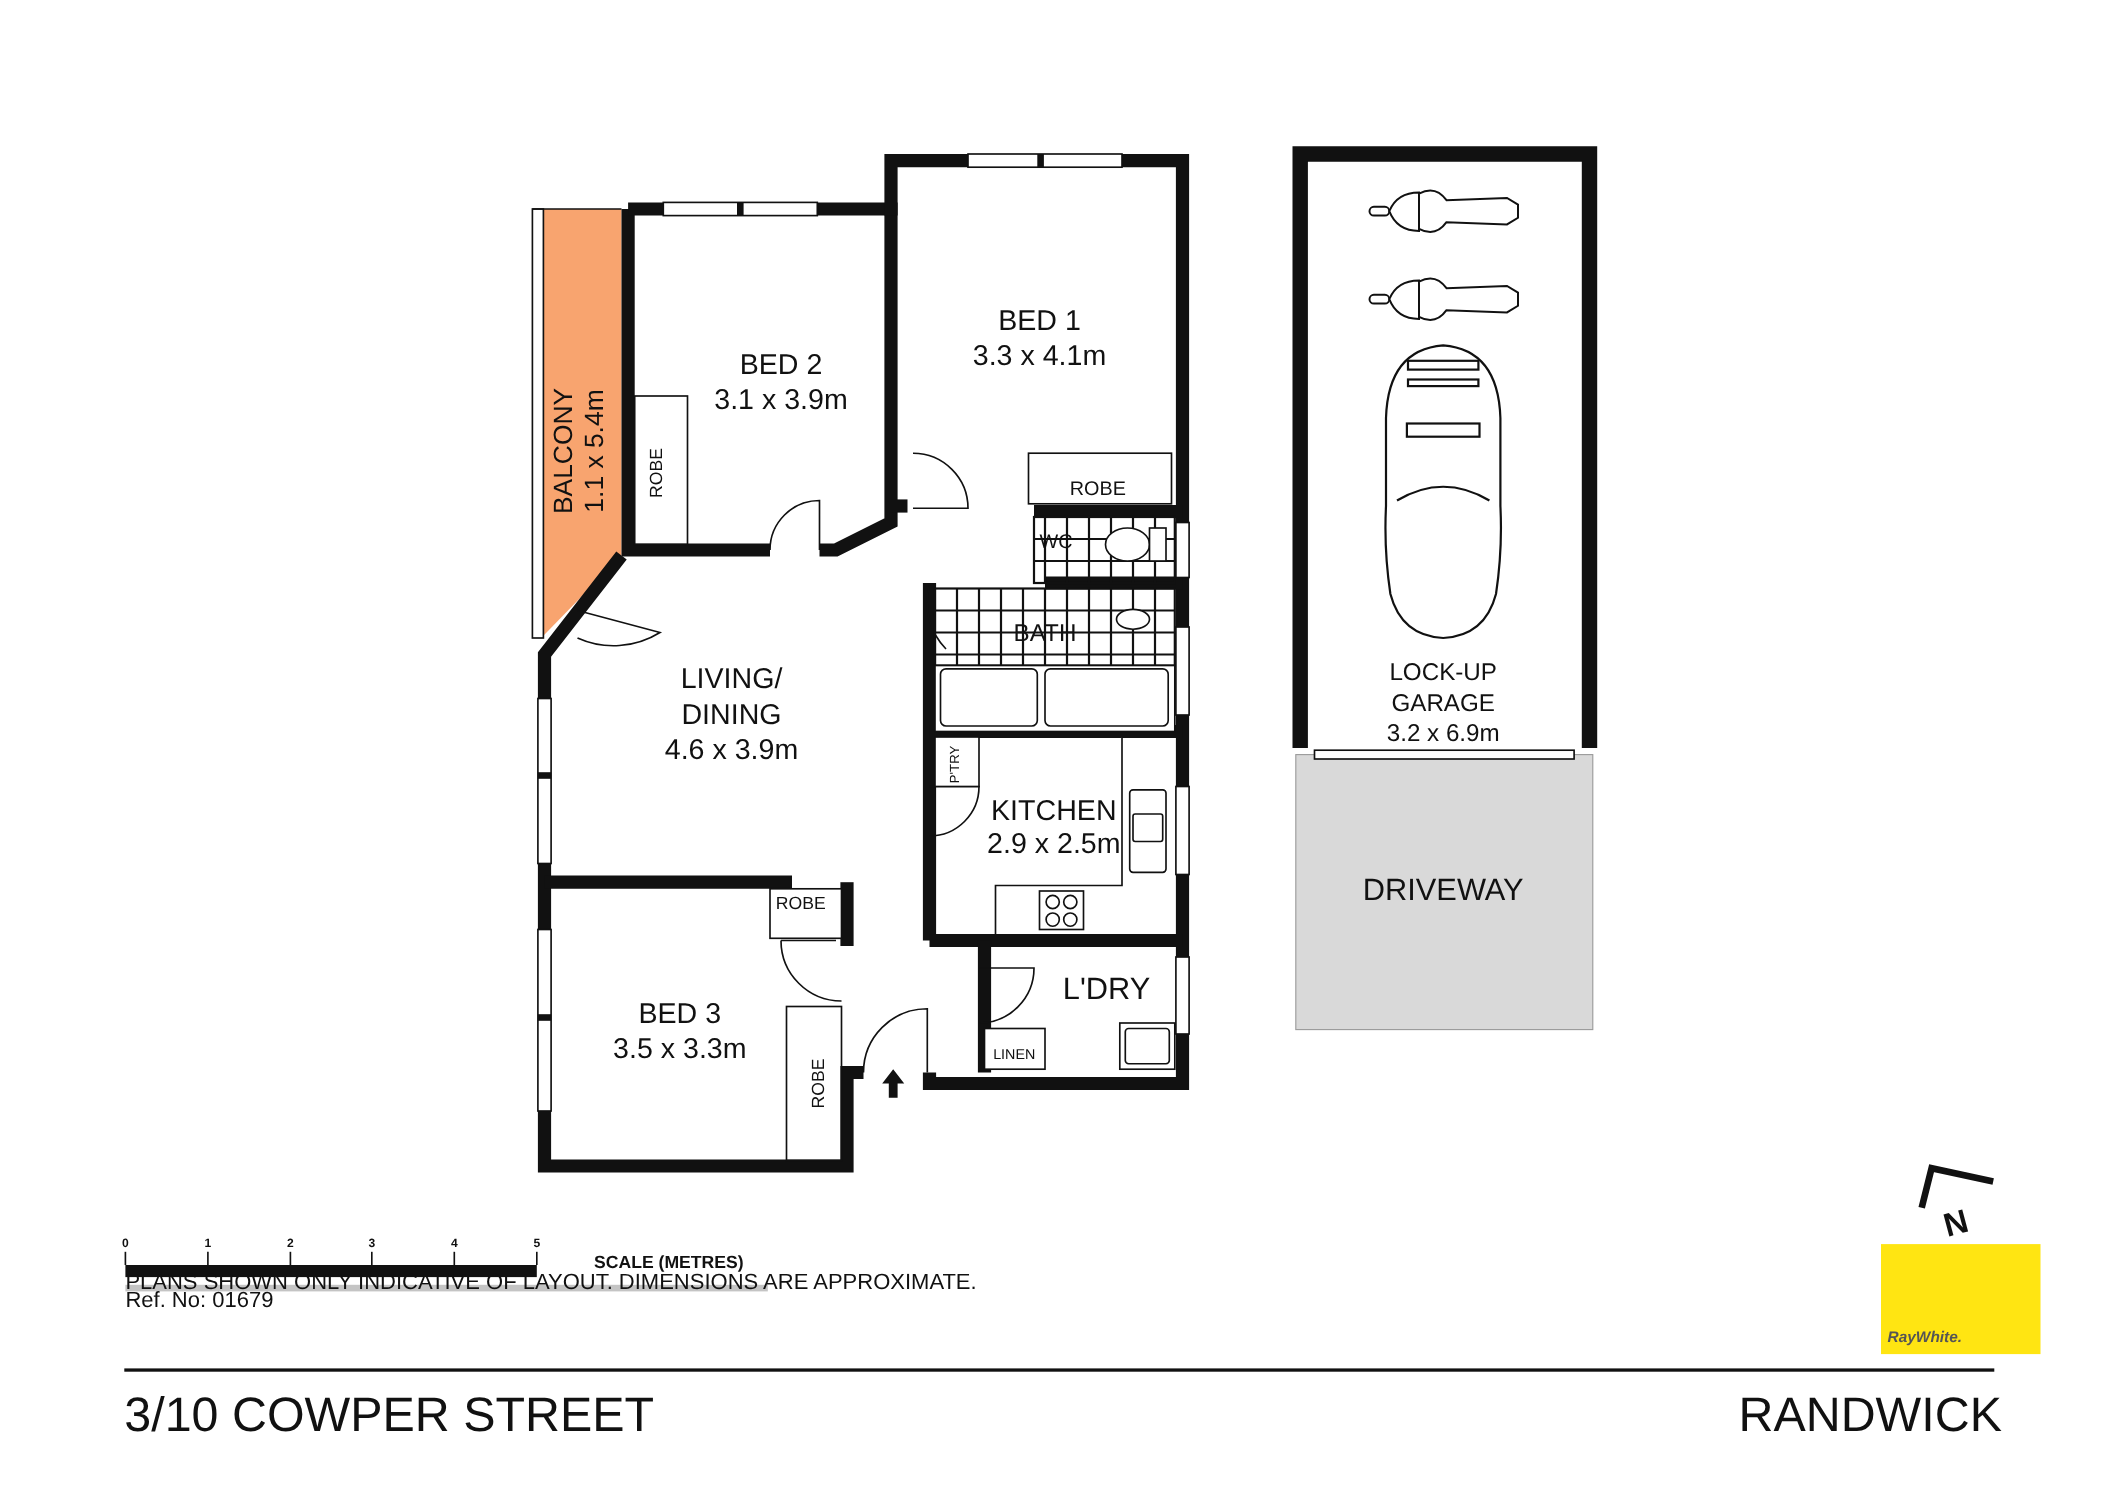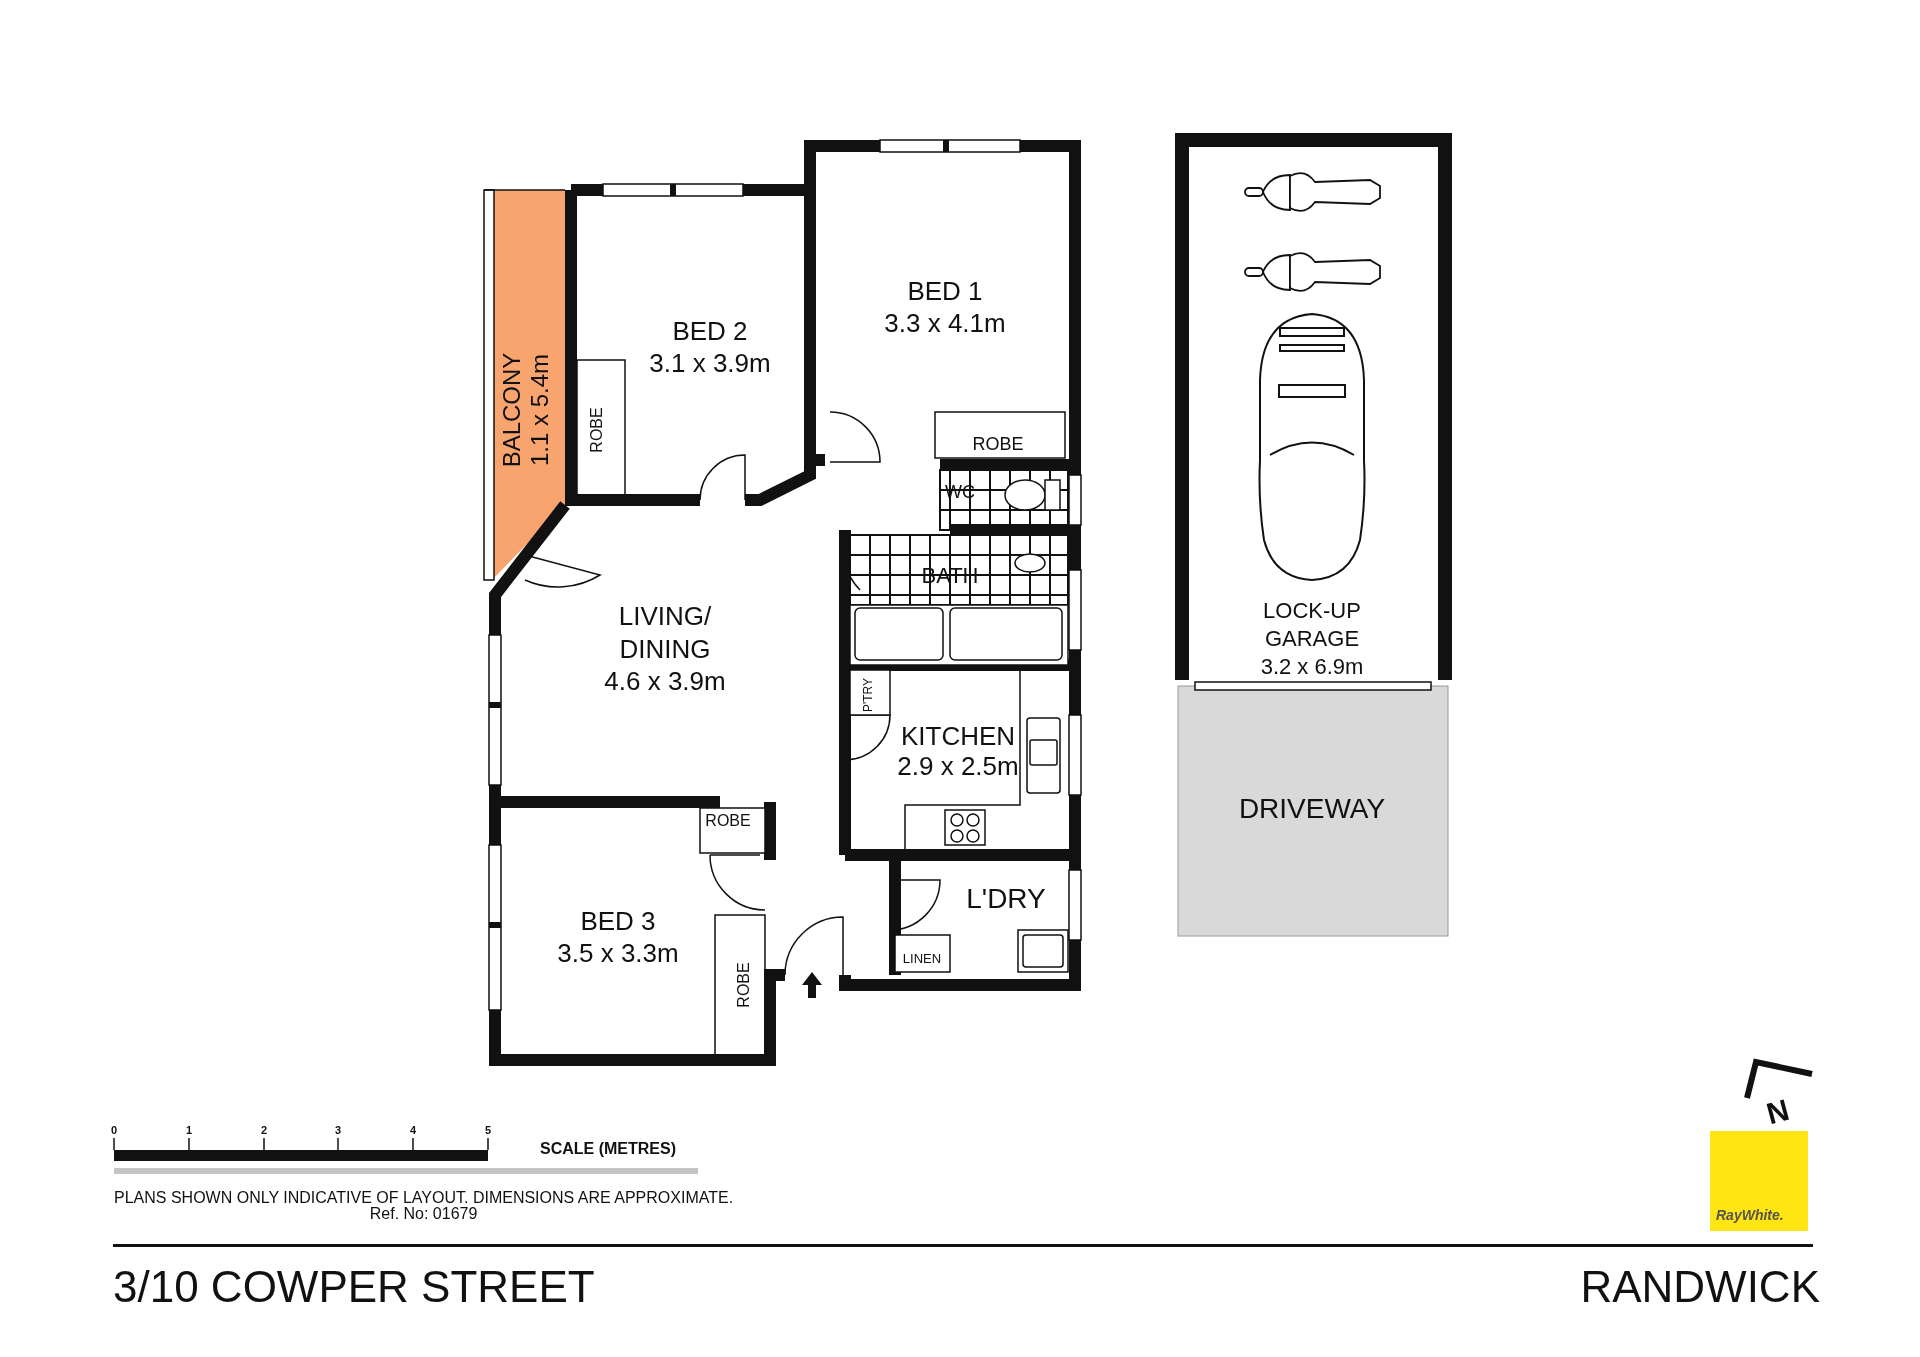--- a/index.html
+++ b/index.html
@@ -2,23 +2,23 @@
 <html><head>
 <meta charset="utf-8">
 <style>
   html,body{margin:0;padding:0;background:#ffffff;}
   body{width:1920px;height:1357px;position:relative;overflow:hidden;font-family:"Liberation Sans",sans-serif;color:#111;}
   svg text{font-family:"Liberation Sans",sans-serif;}
   .abs{position:absolute;}
   .footer-title{position:absolute;left:113px;top:1262px;font-size:44px;letter-spacing:0px;color:#111;}
   .footer-suburb{position:absolute;right:100px;top:1262px;font-size:44px;color:#111;text-align:center;}
   .scale-label{position:absolute;left:540px;top:1140px;font-size:16px;font-weight:bold;}
-  .disclaimer{position:absolute;left:114px;top:1190px;font-size:16px;line-height:16px;text-align:center;}
+  .disclaimer{position:absolute;left:114px;top:1158px;font-size:20px;line-height:16px;}
   .rule{position:absolute;left:113px;top:1244px;width:1700px;height:3px;background:#111;}
-  .logo{position:absolute;left:1710px;top:1131px;width:98px;height:100px;background:#ffe512;}
+  .logo{position:absolute;left:1710px;top:1131px;width:98px;height:100px;background:#ffe512;padding-left:47px;}
   .logo span{position:absolute;left:6px;bottom:8px;font-size:14px;font-weight:bold;font-style:italic;color:#555;}
 </style>
 </head>
 <body>
 
 <svg class="abs" style="left:0;top:0" width="1920" height="1357" viewBox="0 0 1920 1357">
 
   <g>
     <polygon points="492,190 565,190 565,505 492,580" fill="#f8a46f"></polygon>
     <rect x="484" y="190" width="10" height="390" fill="#fff" stroke="#111" stroke-width="1.5"></rect>

